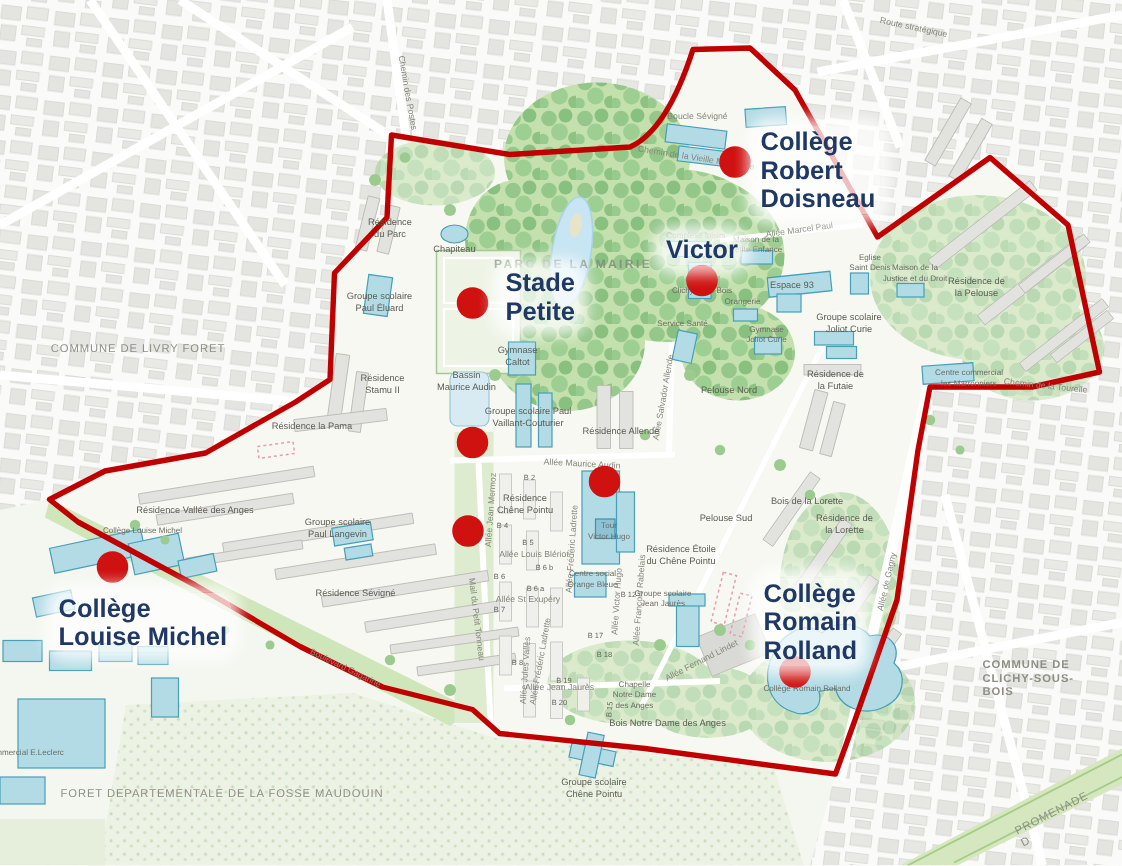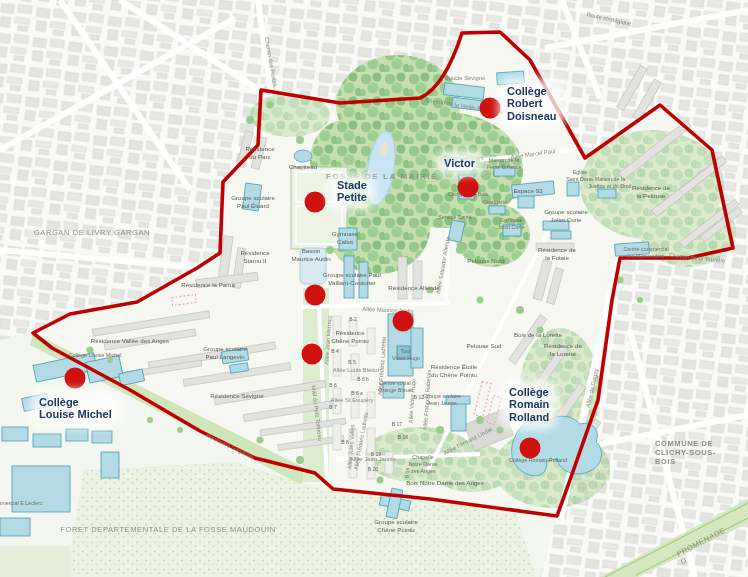--- a/index.html
+++ b/index.html
@@ -15,21 +15,21 @@
   .map-label.road{font-size:5.8px;color:#86867c;white-space:nowrap;}
   .map-label.place{font-size:6.2px;color:var(--small-label-color,#5d5d54);text-align:center;line-height:1.25;}
   .map-label.tiny{font-size:5.4px;color:#6d6d64;text-align:center;line-height:1.25;}
   .map-label.bnum{font-size:5px;color:#63635b;white-space:nowrap;}
   .marker-dot{
     position:absolute;width:21px;height:21px;border-radius:50%;
     background:var(--marker-color,#cf1110);transform:translate(-50%,-50%);
     pointer-events:auto;
   }
   .marker-label{
-    position:absolute;font-weight:700;font-size:11px;line-height:1.12;
+    position:absolute;font-weight:700;font-size:17px;line-height:1.12;
     color:var(--marker-label-color,#1f3864);white-space:pre-line;
     background:rgba(255,255,255,.74);box-shadow:0 0 9px 6px rgba(255,255,255,.74);
     border-radius:9px;padding:1px 3px;
   }
   .marker-label.highlight{color:var(--marker-highlight-color,#c00000);text-align:right;}
   .boundary{fill:none;stroke:var(--boundary-color,#c00000);stroke-width:3.6;stroke-linejoin:round;stroke-linecap:round;}
 </style>
 </head>
 <body>
 
@@ -252,25 +252,25 @@
   <g fill="none" stroke="#e89cb0" stroke-width="1" stroke-dasharray="2,2">
     <rect x="172" y="296" width="24" height="8" transform="rotate(-8 184 300)"></rect>
     <rect x="478" y="382" width="9" height="34" transform="rotate(14 482 399)"></rect>
     <rect x="490" y="396" width="8" height="28" transform="rotate(14 494 410)"></rect>
   </g>
 
   <path class="boundary" d="M261,90 L340,103 L420,98 C438,90 452,64 462,33 L500,32 L530,60 L585,158 L660,105 L712,150 L733,248 L688,258 L620,258 L612,300 L598,400 L570,480 L557,516 L430,499 L333,489 L315,473 L255,458 L200,431 L130,390 L52,348 L33,333 L70,314 L137,302 L197,268 L220,253 L223,182 L258,145 Z"></path>
 </svg>
 
 <div class="layer" id="labels-layer">
-      <span class="map-label region" style="left: 92px; top: 232px; transform: translate(-50%, -50%);">GARGAN DE LIVRY GARGAN</span>
+      <span class="map-label region" style="left: 92px; top: 232px; transform: translate(-50%, -50%);">COMMUNE DE LIVRY FORET</span>
       <span class="map-label region" style="left: 686px; top: 452px; transform: translate(-50%, -50%); font-weight: bold;">COMMUNE DE CLICHY-SOUS-BOIS</span>
-      <span class="map-label region" style="left: 148px; top: 529px; transform: translate(-50%, -50%); margin-left: 20px;">FORET DEPARTEMENTALE DE LA FOSSE MAUDOUIN</span>
+      <span class="map-label region" style="left: 148px; top: 529px; transform: translate(-50%, -50%);">FORET DEPARTEMENTALE DE LA FOSSE MAUDOUIN</span>
       <span class="map-label region" style="left: 703px; top: 546px; transform: translate(-50%, -50%) rotate(-27deg);">PROMENADE D</span>
-      <span class="map-label park" style="left: 382px; top: 176px; transform: translate(-50%, -50%);">FOSSE DE LA MAIRIE</span>
+      <span class="map-label park" style="left: 382px; top: 176px; transform: translate(-50%, -50%);">PARC DE LA MAIRIE</span>
       <span class="map-label road" style="left: 609px; top: 19px; transform: translate(-50%, -50%) rotate(12deg);">Route stratégique</span>
       <span class="map-label road" style="left: 271px; top: 62px; transform: translate(-50%, -50%) rotate(80deg);">Chemin des Postes</span>
       <span class="map-label road" style="left: 464px; top: 106px; transform: translate(-50%, -50%) rotate(9deg);">Chemin de la Vieille Montagne</span>
       <span class="map-label road" style="left: 697px; top: 258px; transform: translate(-50%, -50%) rotate(6deg);">Chemin de la Tourelle</span>
       <span class="map-label road" style="left: 230px; top: 446px; transform: translate(-50%, -50%) rotate(26deg);">Boulevard Gagarine</span>
       <span class="map-label road" style="left: 592px; top: 388px; transform: translate(-50%, -50%) rotate(-77deg);">Allée de Gagny</span>
       <span class="map-label road" style="left: 443px; top: 265px; transform: translate(-50%, -50%) rotate(-80deg);">Allée Salvador Allende</span>
       <span class="map-label road" style="left: 533px; top: 154px; transform: translate(-50%, -50%) rotate(-8deg);">Allée Marcel Paul</span>
       <span class="map-label road" style="left: 388px; top: 310px; transform: translate(-50%, -50%) rotate(3deg);">Allée Maurice Audin</span>
       <span class="map-label road" style="left: 328px; top: 340px; transform: translate(-50%, -50%) rotate(-86deg);">Allée Jean Mermoz</span>

